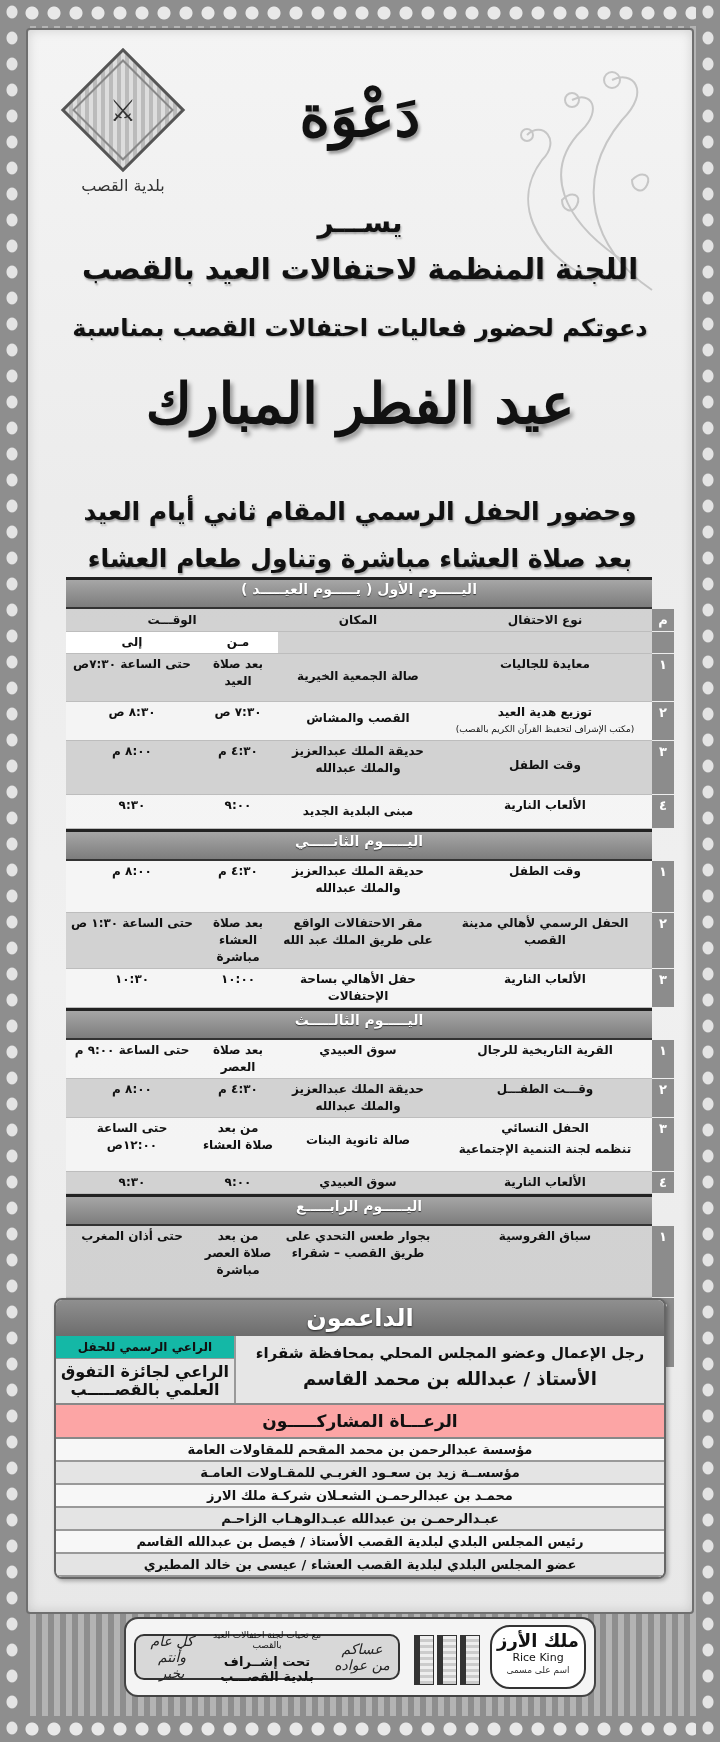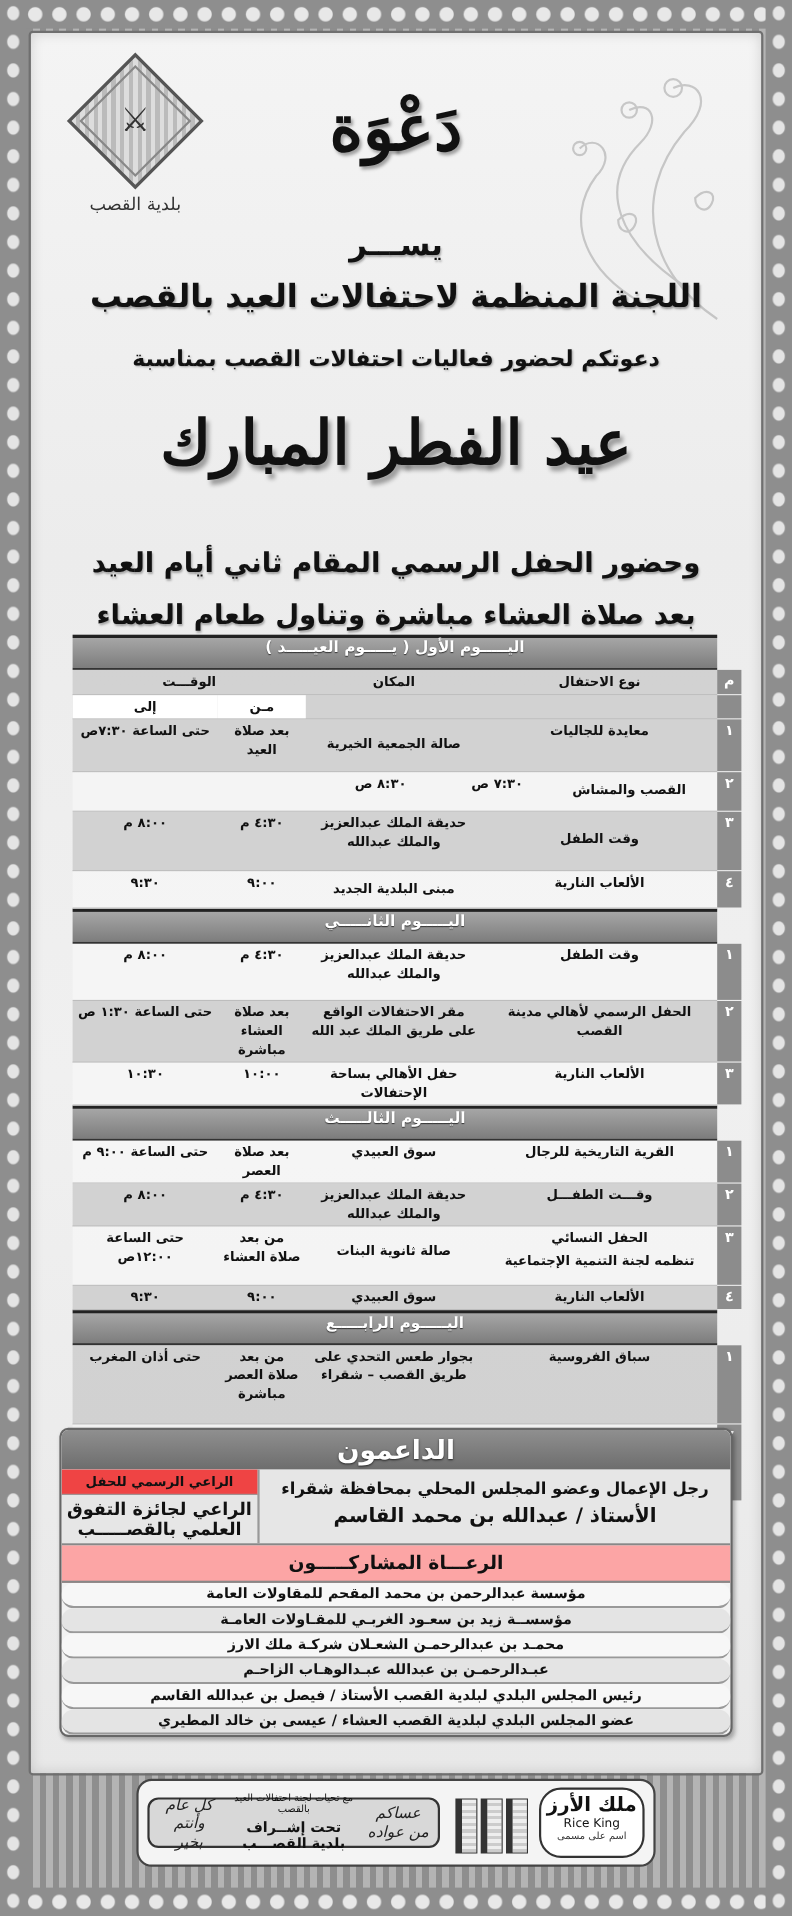--- a/index.html
+++ b/index.html
@@ -69,21 +69,21 @@
     font-size: 28px; font-weight: bold; letter-spacing: 4px;
     text-shadow: 1px 2px 2px rgba(0,0,0,0.3);
   }
   .committee {
     position: absolute; left: 0; right: 0; top: 222px; text-align: center;
     font-size: 29px; font-weight: bold;
     text-shadow: 1px 2px 2px rgba(0,0,0,0.35);
   }
   .invite-line {
     position: absolute; left: 0; right: 0; top: 284px; text-align: center;
-    font-size: 20px; font-weight: bold;
+    font-size: 24px; font-weight: bold;
     text-shadow: 1px 1px 2px rgba(0,0,0,0.3);
   }
   .eid {
     position: absolute; left: 0; right: 0; top: 340px; text-align: center;
     font-family: "DejaVu Serif", serif; font-size: 56px; font-weight: bold;
     color: #111; text-shadow: 3px 4px 4px rgba(0,0,0,0.35);
   }
   .attend-1, .attend-2 {
     position: absolute; left: 0; right: 0; text-align: center;
     font-size: 25px; font-weight: bold; text-shadow: 1px 2px 2px rgba(0,0,0,0.3);
@@ -130,30 +130,29 @@
   .sup-title {
     height: 36px; background: linear-gradient(180deg, #8f8f8f, #6d6d6d);
     color: #fff; text-align: center; font-size: 24px; font-weight: bold; line-height: 36px;
     text-shadow: 0 1px 2px #222;
   }
   .sup-main { display: flex; flex-direction: row; border-bottom: 2px solid #888; background: #e6e6e6; }
   .sup-main-left { flex: 1; padding: 8px 10px; text-align: center; }
   .sup-main-left .l1 { font-size: 15px; font-weight: bold; }
   .sup-main-left .l2 { font-size: 18px; font-weight: bold; margin-top: 6px; }
   .sup-main-right { width: 180px; border-right: 2px solid #999; }
-  .sup-main-right .r1 { font-size: 12px; font-weight: bold; text-align: center; padding: 4px; border-bottom: 1px solid #999; background: #ef4444; }
+  .sup-main-right .r1 { font-size: 12px; font-weight: bold; text-align: center; padding: 4px; border-bottom: 1px solid #999; background: #14b8a6; }
   .sup-main-right .r2 { font-size: 16px; font-weight: bold; text-align: center; padding: 4px; line-height: 18px; }
   .partners-title {
     text-align: center; font-size: 17px; font-weight: bold; padding: 6px 0;
     background: #fca5a5; border-bottom: 2px solid #888;
   }
   .partner {
     text-align: center; font-size: 13px; font-weight: bold; padding: 3px 0;
     border-bottom: 2px solid #999;
-    border-radius: 11px;
   }
   .partner:nth-child(odd) { background: #f7f7f7; }
   .partner:nth-child(even) { background: #e4e4e4; }
 
   
   .footer {
     position: absolute; left: 124px; top: 1617px; width: 472px; height: 80px;
     border: 2px solid #444; border-radius: 14px; background: #f4f4f4;
     display: flex; flex-direction: row; align-items: center; padding: 0 8px; gap: 10px;
   }
@@ -233,20 +232,21 @@
     <div class="idx"></div>
   </div>
   <div class="row shade" style="min-height:48px">
     <div class="cell c-type">معايدة للجاليات</div>
     <div class="cell c-place" style="padding-top:14px">صالة الجمعية الخيرية</div>
     <div class="cell c-from">بعد صلاة العيد</div>
     <div class="cell c-to">حتى الساعة ٧:٣٠ص</div>
     <div class="idx">١</div>
   </div>
   <div class="row light" style="min-height:36px">
+    <div class="cell c-type"><span>توزيع هدية العيد</span><span class="sub-note">(مكتب الإشراف لتحفيظ القرآن الكريم بالقصب)</span></div>
     <div class="cell c-place" style="padding-top:8px">القصب والمشاش</div>
     <div class="cell c-from">٧:٣٠ ص</div>
     <div class="cell c-to">٨:٣٠ ص</div>
     <div class="idx">٢</div>
   </div>
   <div class="row shade" style="min-height:54px">
     <div class="cell c-type" style="padding-top:16px">وقت الطفل</div>
     <div class="cell c-place">حديقة الملك عبدالعزيز والملك عبدالله</div>
     <div class="cell c-from">٤:٣٠ م</div>
     <div class="cell c-to">٨:٠٠ م</div>

